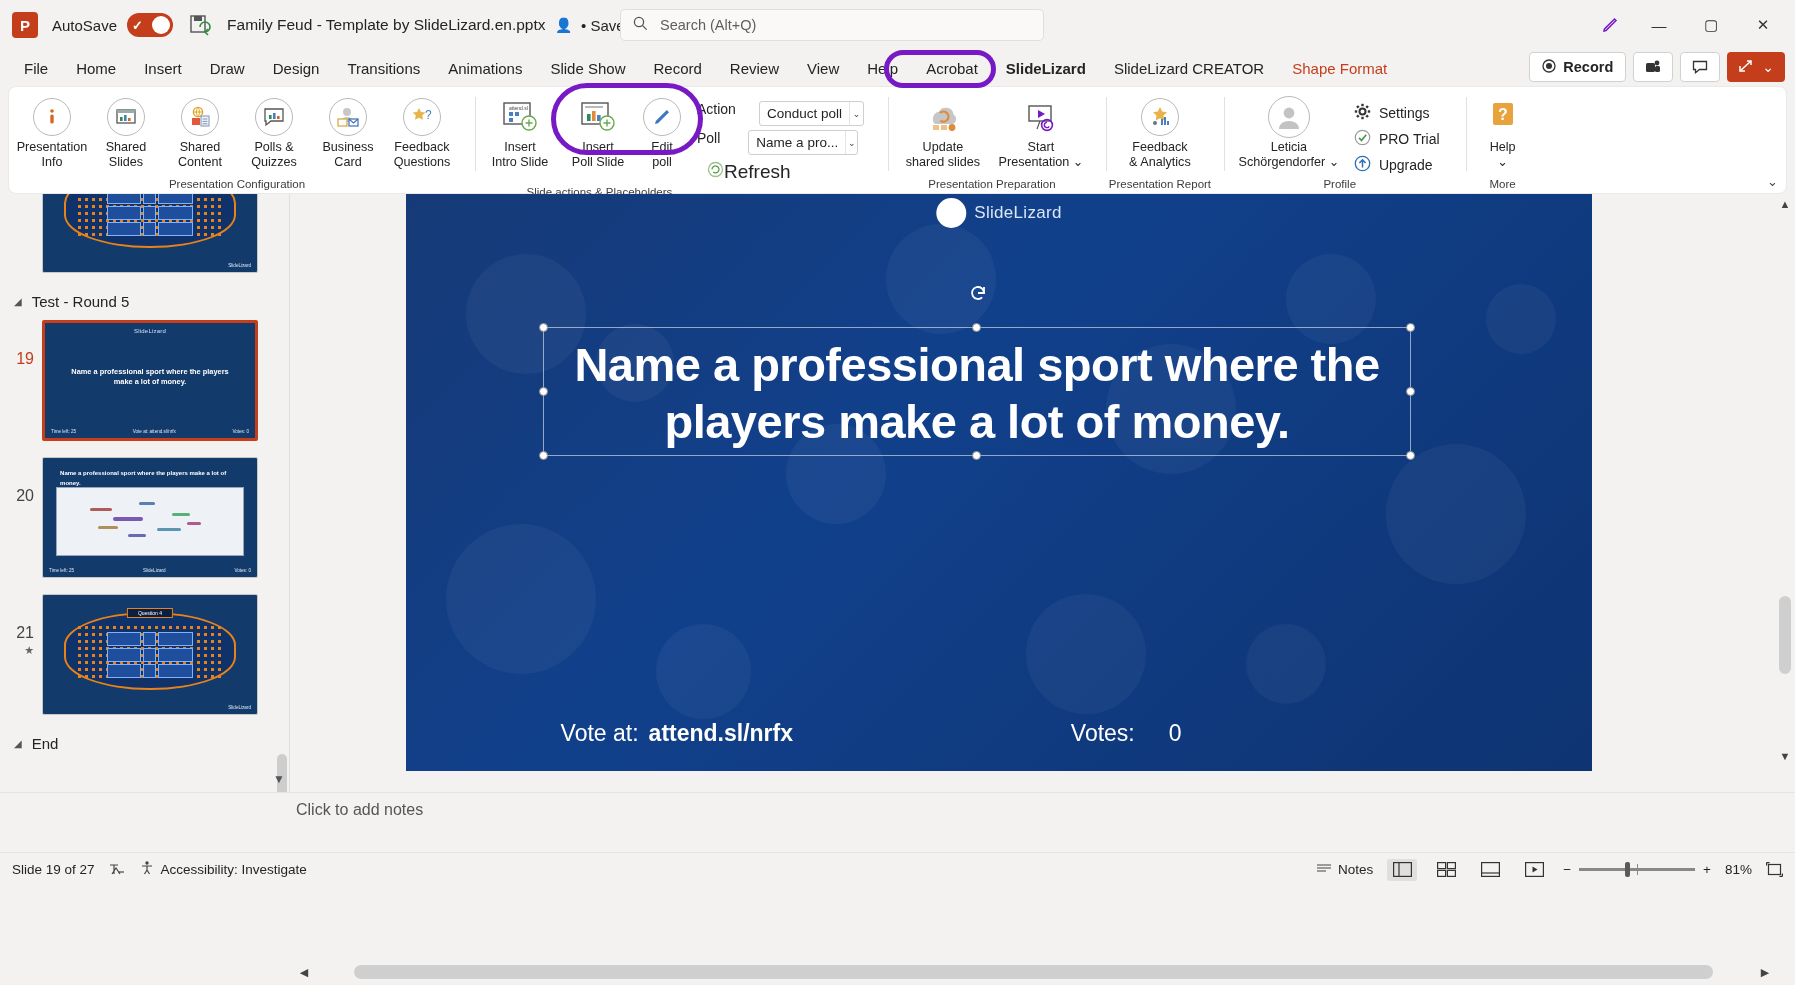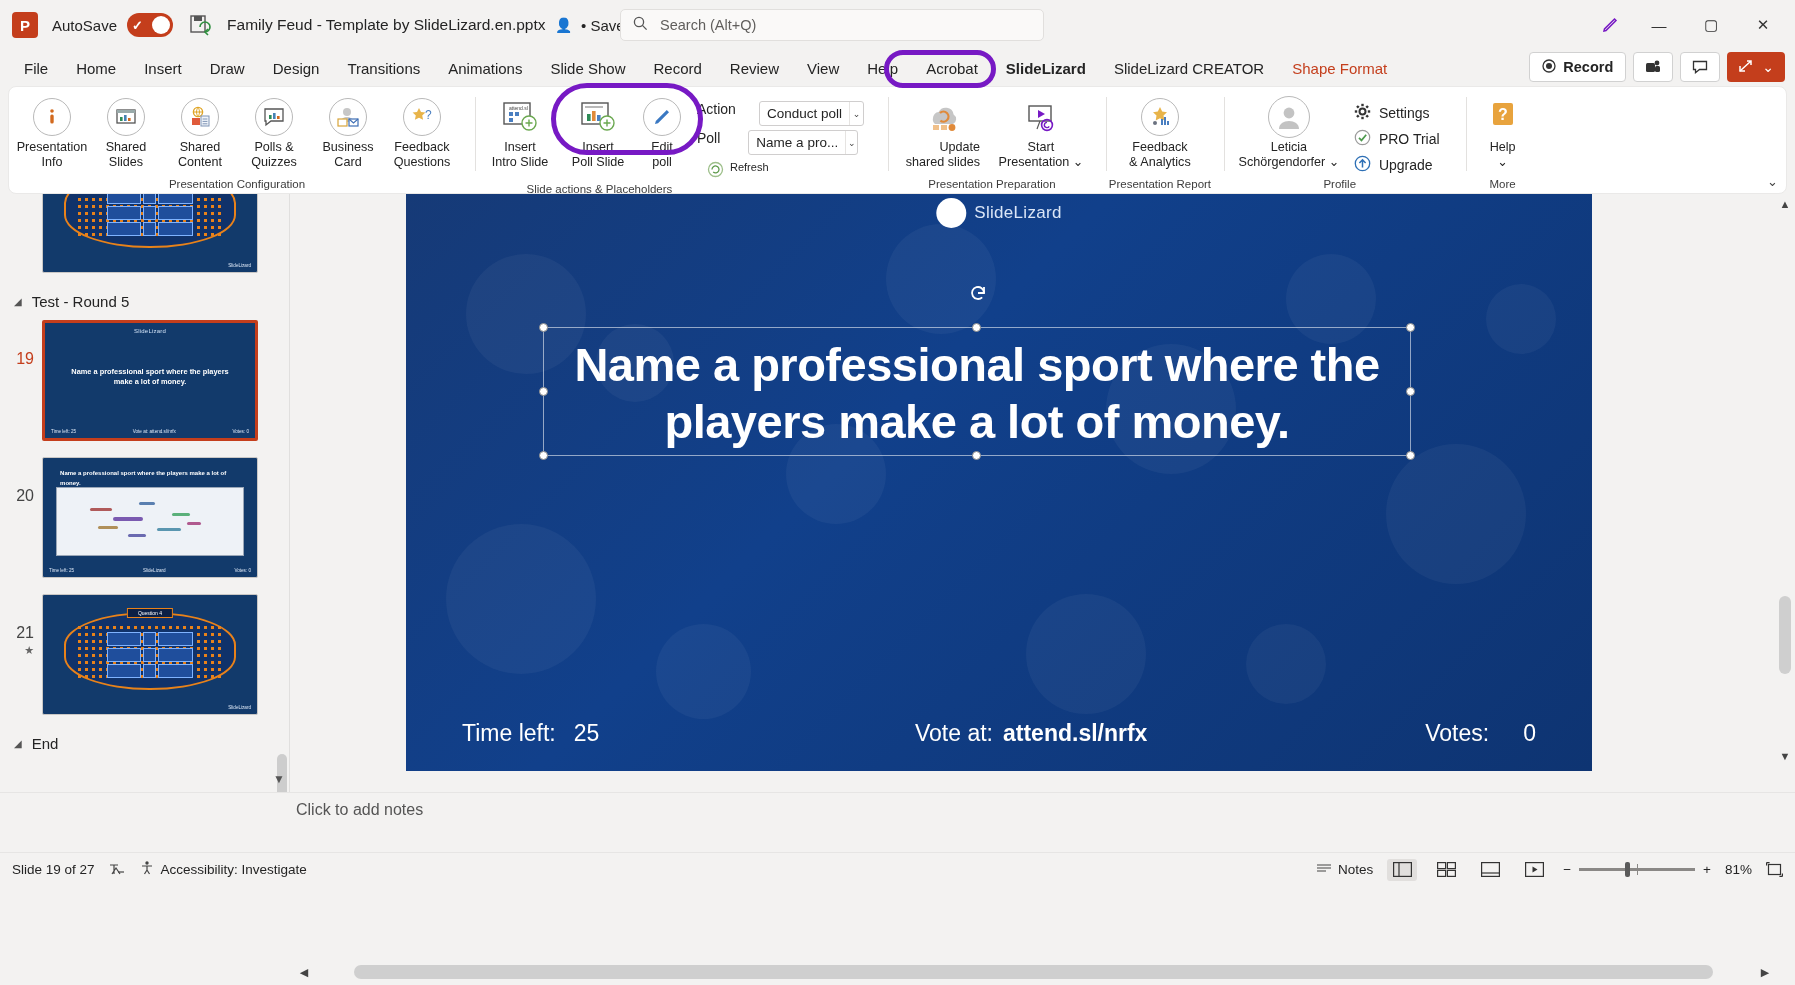--- a/index.html
+++ b/index.html
@@ -110,21 +110,21 @@
   .ctlrow .cl { font-size: 14px; color: #242424; }
   .combo {
     height: 25px; border: 1px solid #d0cece; border-radius: 3px; background: #fff;
     display: flex; align-items: stretch; font-size: 13.5px;
   }
   .combo .val { padding: 0 7px; display: flex; align-items: center; white-space: nowrap; }
   .combo .arr {
     width: 20px; border-left: 1px solid #e6e4e2; display: flex; align-items: center;
     justify-content: center; font-size: 9px; color: #444;
   }
-  .refresh { display: flex; gap: 6px; font-size: 11px; margin-top: 2px; padding-left: 10px;}
+  .refresh { display: flex; align-items: center; font-size: 19px; margin-top: 2px; padding-left: 10px;}
 
   
   .linkcol { display: flex; flex-direction: column; gap: 6px; padding: 10px 10px 0 6px; }
   .linkrow { display: flex; align-items: center; gap: 8px; font-size: 14px; color: #242424; }
 
   .ribbon-collapse {
     position: absolute; right: 8px; bottom: 4px; font-size: 13px; color: #444;
   }
 
   
@@ -512,21 +512,21 @@
           </span>
           <span>Refresh</span>
         </div>
       </div>
     </div>
     <div class="rgroup-label" style="margin-left:-150px;">Slide actions &amp; Placeholders</div>
   </div>
 
   <div class="rgroup" style="margin-left:14px;">
     <div class="rgroup-items">
-      <div class="bigbtn" style="width:98px;text-align:right;">
+      <div class="bigbtn" style="width:98px;">
         <span class="ic">
           <svg width="40" height="34" viewBox="0 0 40 34">
               <path d="M10 18a6 6 0 0 1 5.6-6 8 8 0 0 1 15 2.4A5.5 5.5 0 0 1 30 24H12a6 6 0 0 1-2-6z" fill="#c6c6c6"></path>
               <path d="M17 13a5 5 0 1 1 .4 7.6" fill="none" stroke="#e08a3a" stroke-width="2.3"></path>
               <rect x="10" y="25" width="6" height="5" fill="#f0c08a"></rect>
               <rect x="18" y="25" width="6" height="5" fill="#f0c08a"></rect>
               <circle cx="29" cy="27.5" r="3.4" fill="#e08a3a"></circle>
             </svg>
         </span>
         <span class="lbl"><span>Update</span><br><span>shared slides</span></span>
@@ -803,24 +803,20 @@
         <span class="handle" style="left:50%;top:-5px;margin-left:-5px;"></span>
         <span class="handle" style="right:-5px;top:-5px;"></span>
         <span class="handle" style="left:-5px;top:50%;margin-top:-5px;"></span>
         <span class="handle" style="right:-5px;top:50%;margin-top:-5px;"></span>
         <span class="handle" style="left:-5px;bottom:-5px;"></span>
         <span class="handle" style="left:50%;bottom:-5px;margin-left:-5px;"></span>
         <span class="handle" style="right:-5px;bottom:-5px;"></span>
       </div>
 
       <div class="slide-bottom">
-        <div class="sb-left">
-          <span>Time left:</span>
-          <span>25</span>
-        </div>
         <div class="sb-mid">
           <span>Vote at:</span>
           <b>attend.sl/nrfx</b>
         </div>
         <div class="sb-right">
           <span>Votes:</span>
           <span>0</span>
         </div>
       </div>
     </div>

